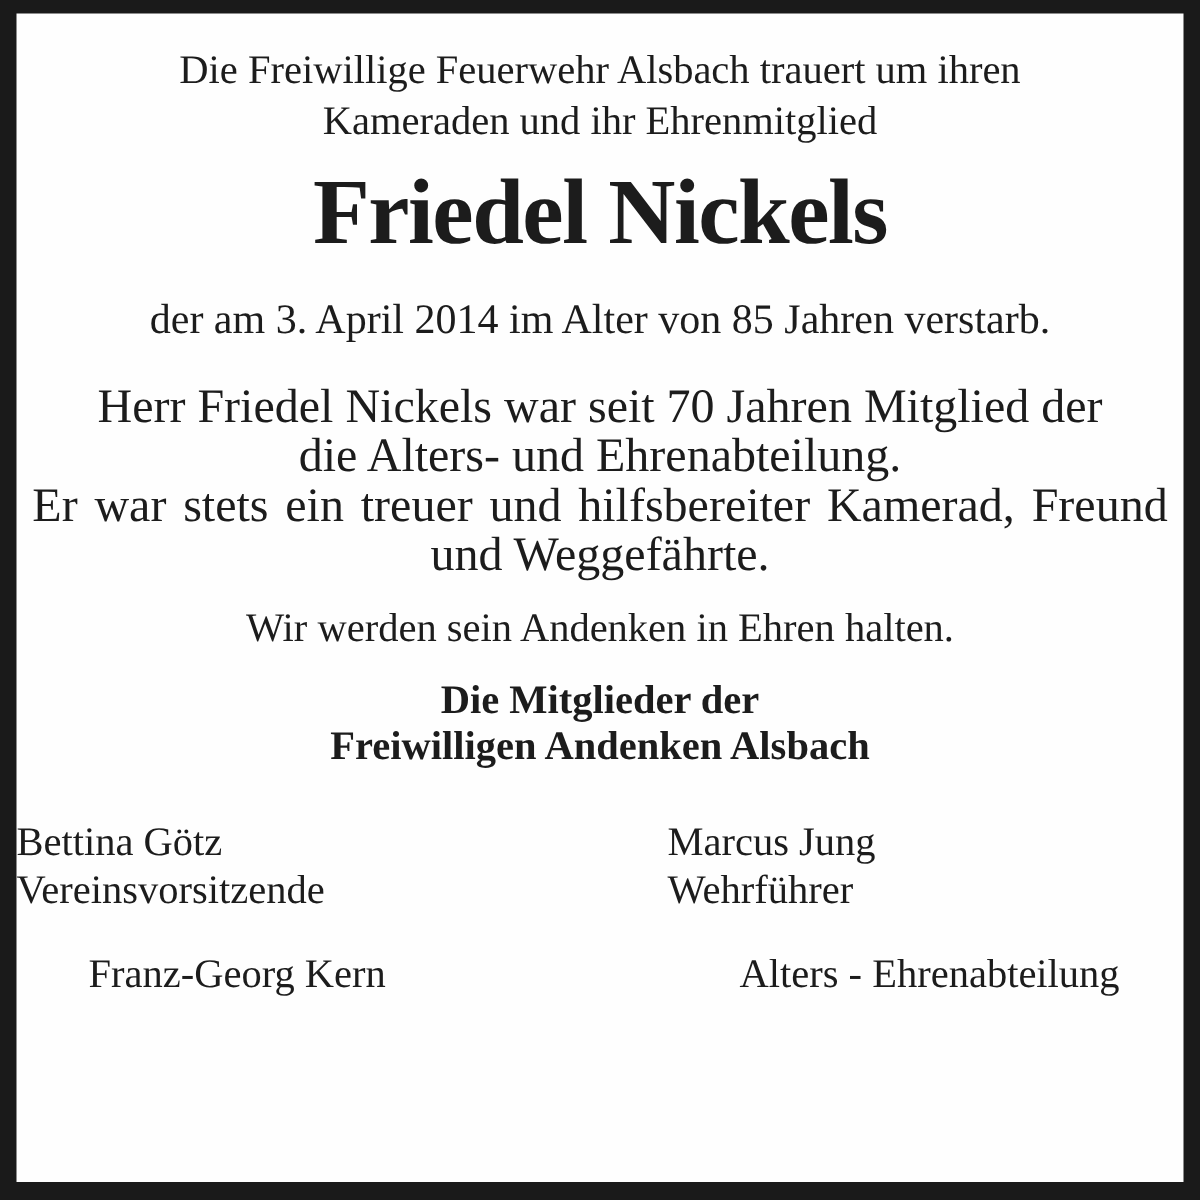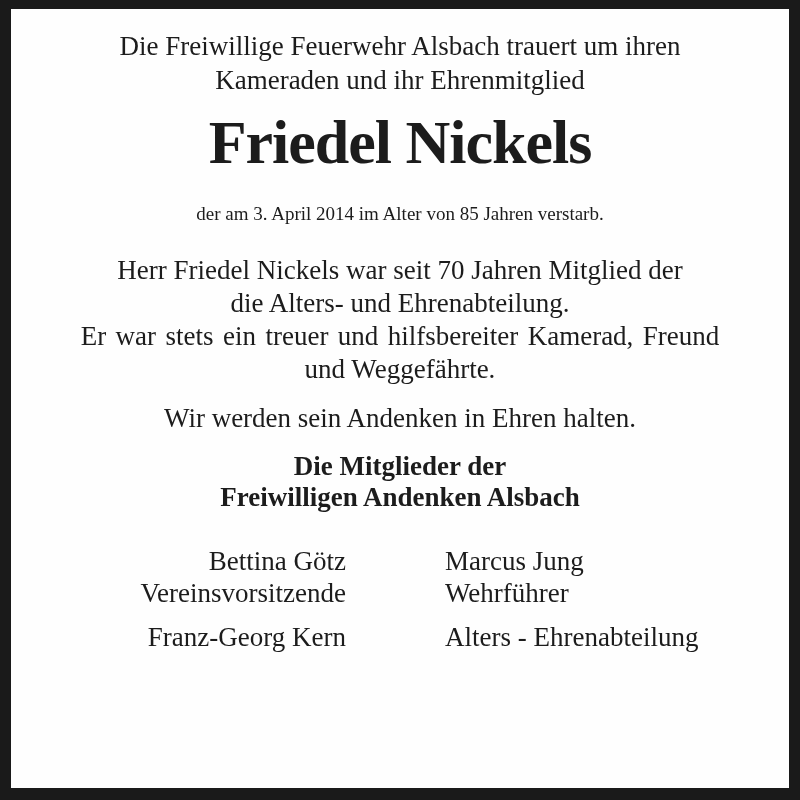--- a/index.html
+++ b/index.html
@@ -34,26 +34,26 @@
   }
   .deceased-name {
     margin-top: 14px;
     font-size: 62px;
     line-height: 62px;
     font-weight: bold;
     letter-spacing: -1px;
   }
   .dateline {
     margin-top: 24px;
-    font-size: 19px;
+    font-size: 28px;
     line-height: 33px;
   }
   .obituary {
     margin-top: 24px;
-    font-size: 27px;
+    font-size: 32px;
     line-height: 33px;
   }
   .wsp-a { word-spacing: 0.30em; }
   .wsp-b { word-spacing: 0.05em; }
   .wsp-c { word-spacing: 0.10em; }
   .remembrance {
     margin-top: 16px;
     font-size: 27px;
     line-height: 33px;
   }
@@ -64,23 +64,23 @@
     font-weight: bold;
   }
   .signatures {
     margin-top: 32px;
     display: grid;
     grid-template-columns: 335px 1fr;
     column-gap: 99px;
     font-size: 27px;
     line-height: 32px;
   }
-  .sig-col-left  { text-align: right; }
+  .sig-col-left  { text-align: left; }
   .sig-col-right { text-align: left; }
-  .sig-group-2   { margin-top: 12px; }
+  .sig-group-2   { margin-top: 24px; padding-left: 48px; }
 </style>
 </head>
 <body>
 
 <div class="frame">
   <div class="paper">
 
     <div class="intro">
       <div>Die Freiwillige Feuerwehr Alsbach trauert um ihren</div>
       <div>Kameraden und ihr Ehrenmitglied</div>

